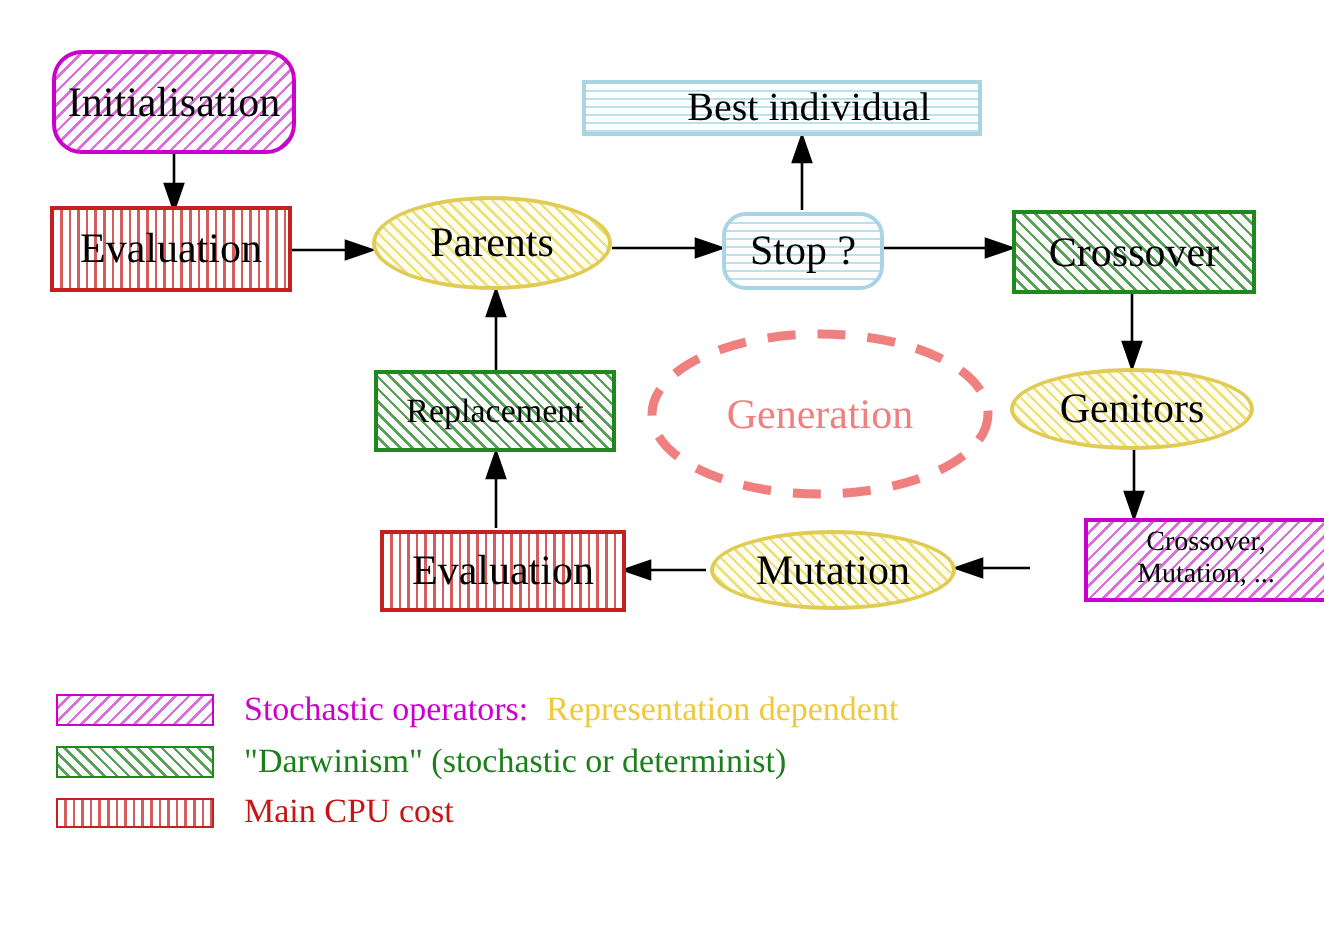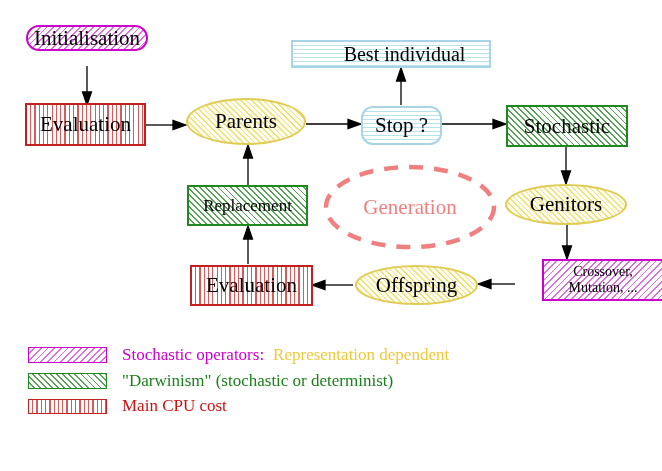--- a/index.html
+++ b/index.html
@@ -25,21 +25,21 @@
   .b-yellow{border:2px solid #e0cc55;}
 
   
   .p-magenta{background:repeating-linear-gradient(135deg,#ffffff 0 3.4px,#db6fdb 3.4px 4.7px);}
   .p-green{background:repeating-linear-gradient(45deg,#ffffff 0 3px,#57a257 3px 4.3px);}
   .p-redv{background:repeating-linear-gradient(90deg,#ffffff 0 3px,#d65c5c 3px 4.3px);}
   .p-cyanh{background:repeating-linear-gradient(180deg,#ffffff 0 2.9px,#b7e2f0 2.9px 4px);}
   .p-yellow{background:repeating-linear-gradient(45deg,#fffdee 0 2.8px,#eee07e 2.8px 4px);justify-content:center;}
 
   
-  .n-initialisation{left:26px;top:25px;width:122px;height:26px;font-size:21px;border-radius:15px;}
+  .n-initialisation{left:26px;top:25px;width:122px;height:52px;font-size:21px;border-radius:15px;}
   .n-evaluation-top{left:25px;top:103px;width:121px;height:43px;font-size:21px;}
   .n-parents{left:186px;top:98px;width:120px;height:47px;font-size:21px;}
   .n-best{left:291px;top:40px;width:200px;height:28px;font-size:20px;padding-left:27px;}
   .n-stop{left:361px;top:106px;width:81px;height:39px;font-size:21px;border-radius:12px;align-items:center;}
   .n-selection{left:506px;top:105px;width:122px;height:42px;font-size:21px;}
   .n-genitors{left:505px;top:184px;width:122px;height:41px;font-size:21px;}
   .n-crossover{left:515px;top:259px;width:122px;height:42px;font-size:14px;line-height:16px;flex-direction:column;margin-left:27px;}
   .n-offspring{left:355px;top:265px;width:123px;height:40px;font-size:21px;}
   .n-evaluation-bottom{left:190px;top:265px;width:123px;height:41px;font-size:21px;}
   .n-replacement{left:187px;top:185px;width:121px;height:41px;font-size:17px;}
@@ -131,34 +131,34 @@
 
   <div class="node n-best b-cyan p-cyanh">
     <span>Best individual</span>
   </div>
 
   <div class="node n-stop b-cyan p-cyanh">
     <span>Stop ?</span>
   </div>
 
   <div class="node n-selection b-green p-green">
-    <span>Stochastic</span>
+    <span>Crossover</span>
   </div>
 
   <div class="node n-genitors ellipse b-yellow p-yellow">
     <span>Genitors</span>
   </div>
 
   <div class="node n-crossover b-magenta p-magenta">
     <span>Crossover,</span>
     <span>Mutation, ...</span>
   </div>
 
   <div class="node n-offspring ellipse b-yellow p-yellow">
-    <span>Offspring</span>
+    <span>Mutation</span>
   </div>
 
   <div class="node n-evaluation-bottom b-red p-redv">
     <span>Evaluation</span>
   </div>
 
   <div class="node n-replacement b-green p-green">
     <span>Replacement</span>
   </div>
 

